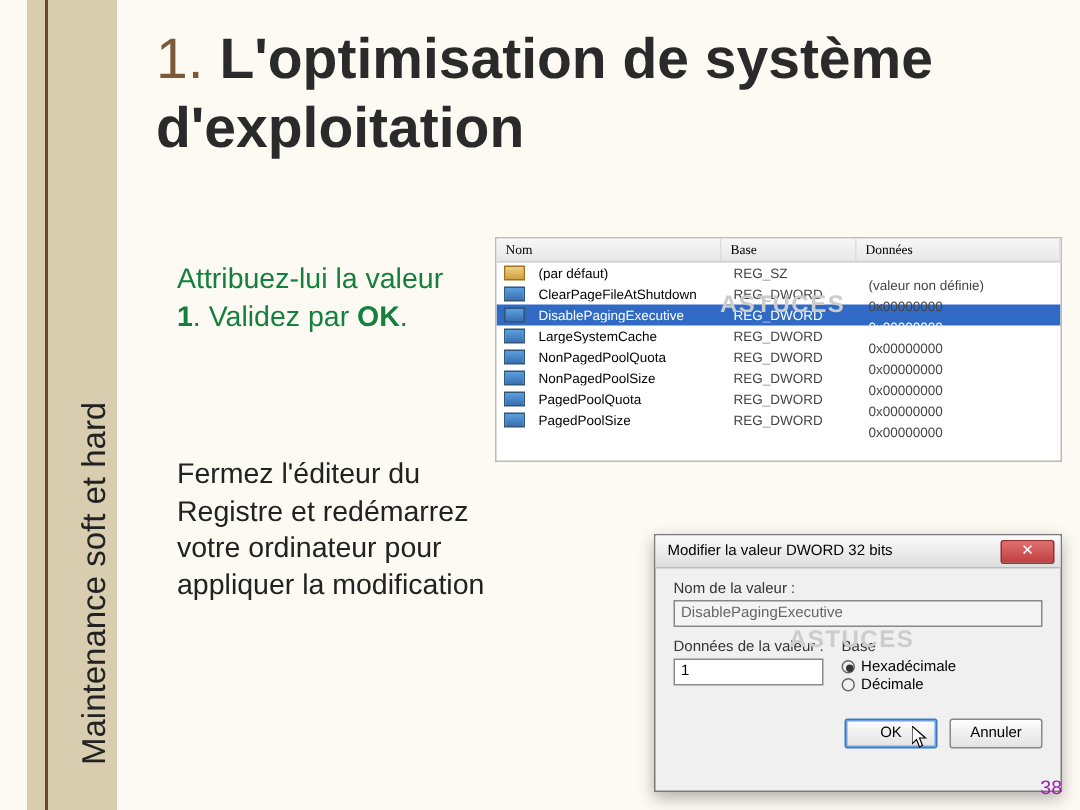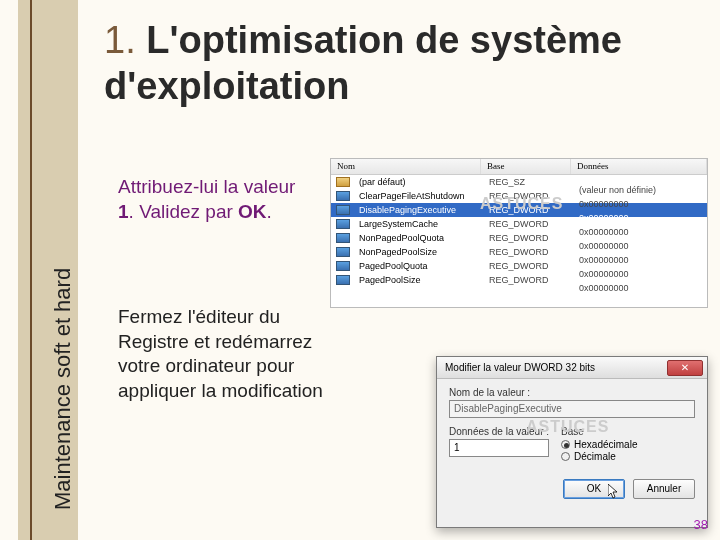--- a/index.html
+++ b/index.html
@@ -37,21 +37,21 @@
     font-weight: bold;
     color: #2a2a2a;
     line-height: 1.2;
   }
   .title .num { color: #7a5a3a; font-weight: normal; }
   .para1 {
     position: absolute;
     left: 118px; top: 175px;
     width: 195px;
     font-size: 19px;
-    color: #701a75;
+    color: #15803d;
     line-height: 1.3;
   }
   .para2 {
     position: absolute;
     left: 118px; top: 305px;
     width: 210px;
     font-size: 19px;
     color: #222;
     line-height: 1.3;
   }

